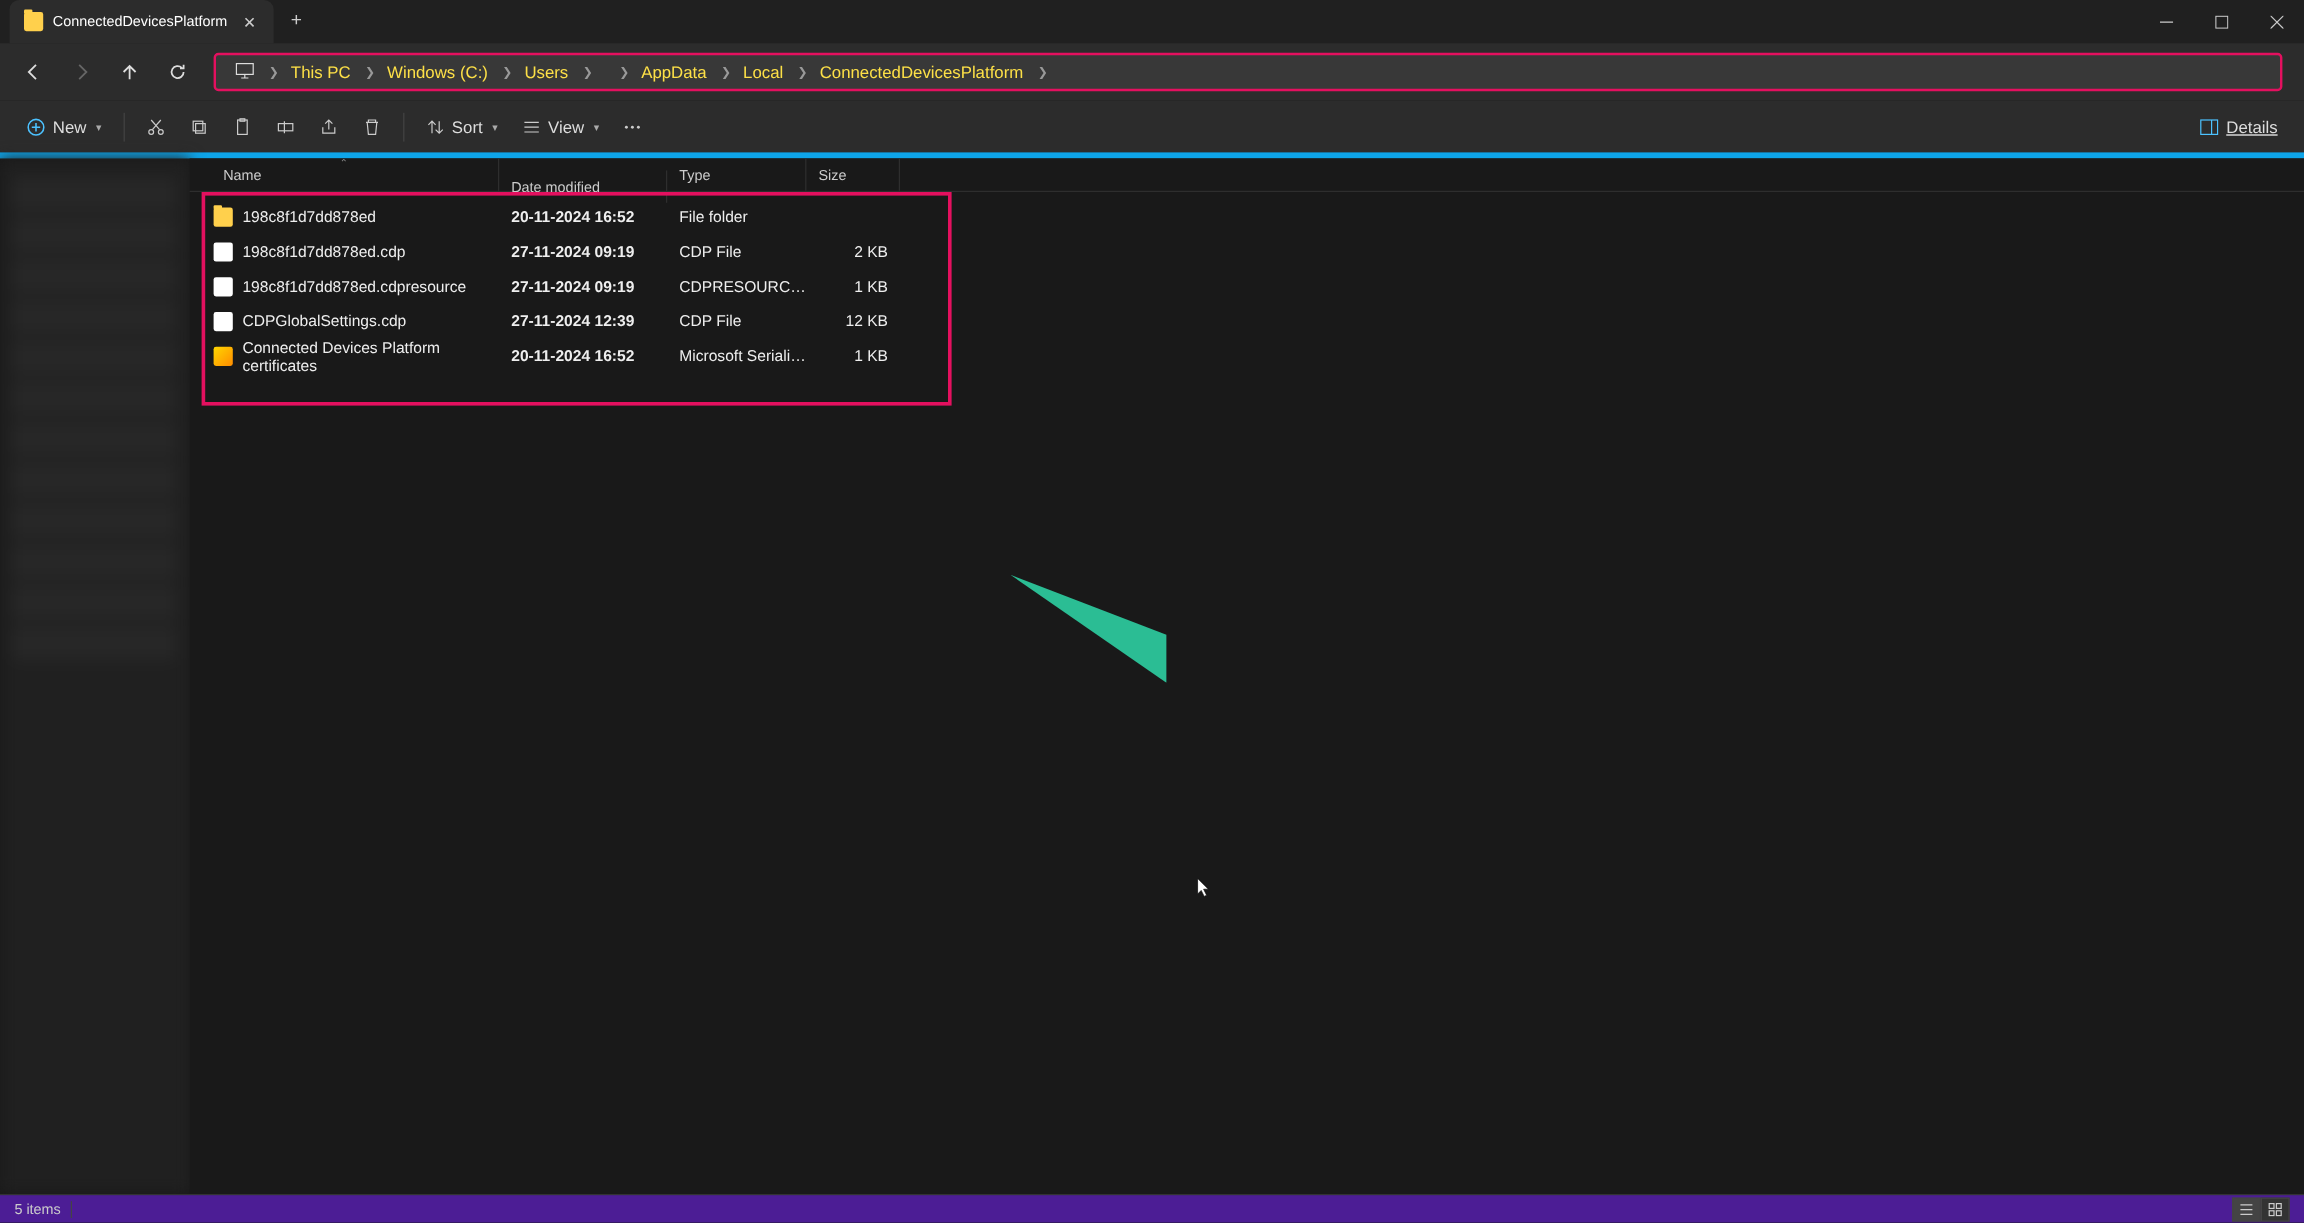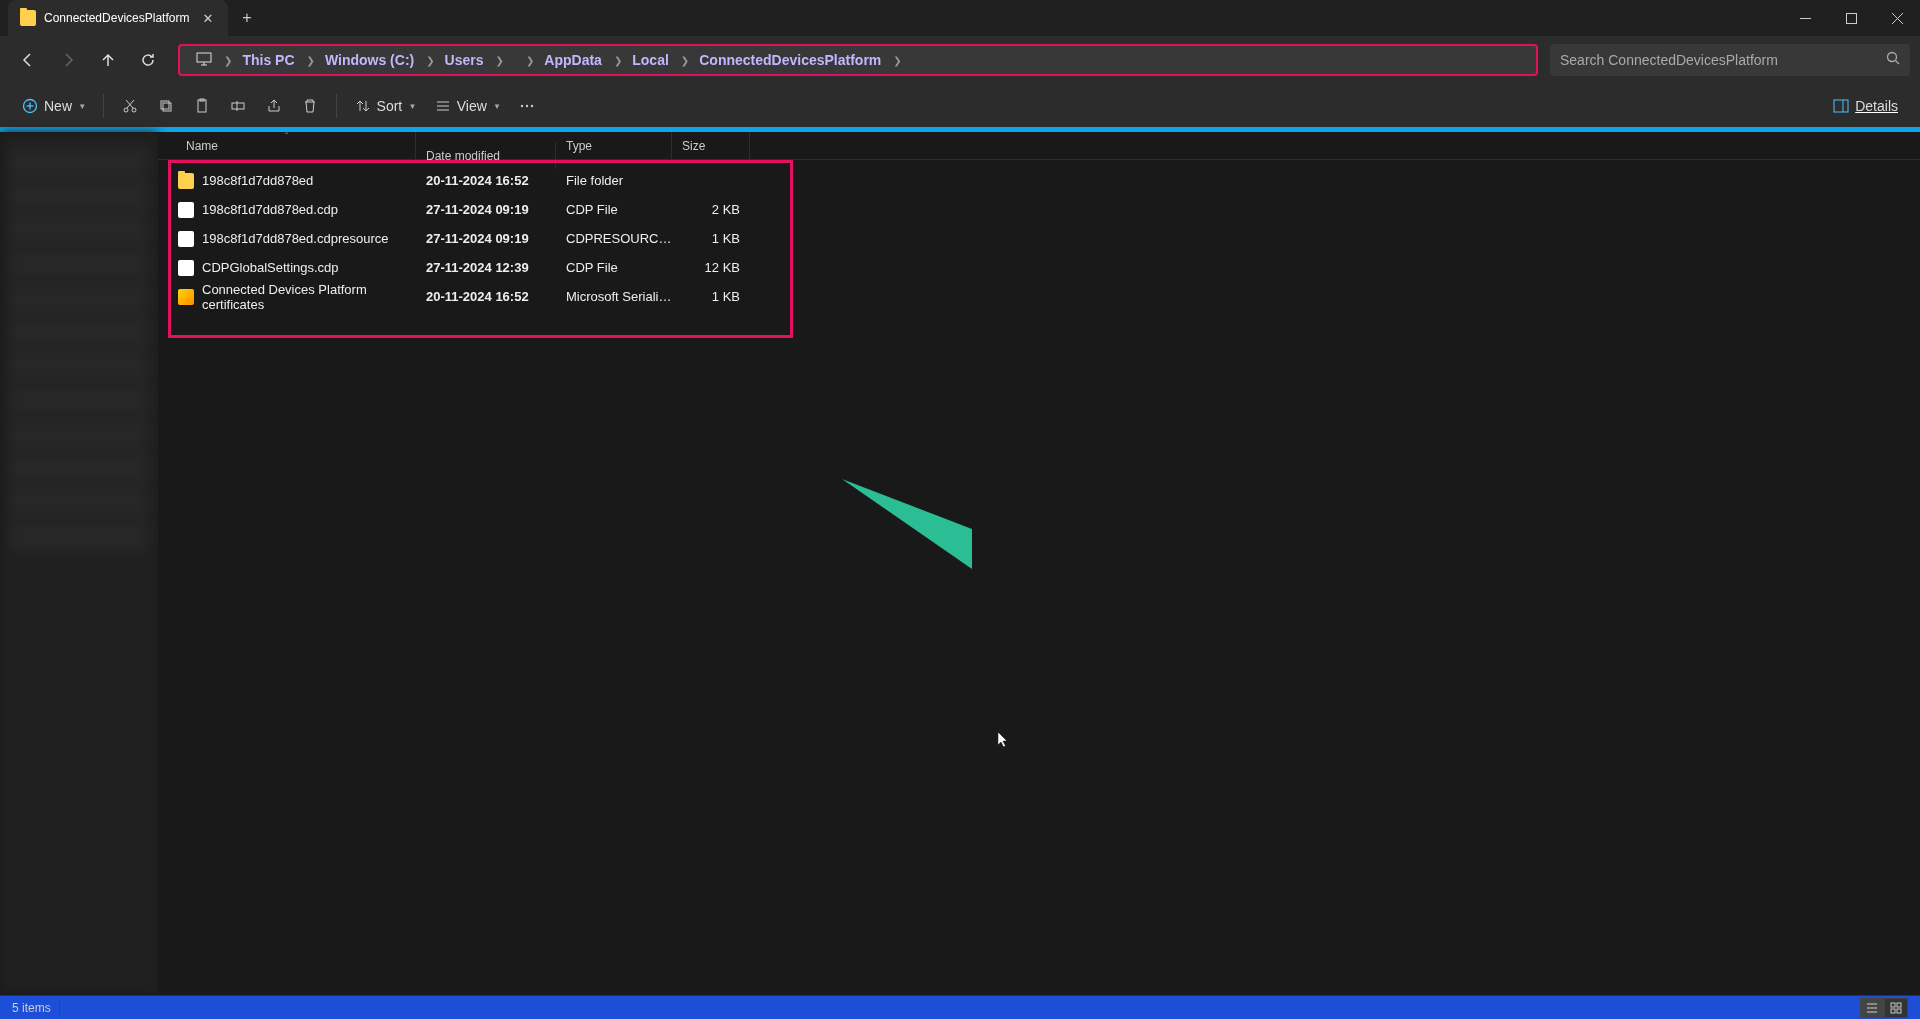--- a/index.html
+++ b/index.html
@@ -15,21 +15,21 @@
 .new-tab { color:#ccc; font-size:16px; padding:0 14px; cursor:pointer; }
 .window-controls { margin-left:auto; display:flex; }
 .window-btn { width:46px; height:36px; display:flex; align-items:center; justify-content:center; color:#ccc; cursor:pointer; }
 
 
 .navbar { height: 48px; background: #2c2c2c; display:flex; align-items:center; padding: 0 10px; gap:4px; }
 .nav-btn { width:36px; height:36px; display:flex; align-items:center; justify-content:center; color:#ccc; cursor:pointer; border-radius:4px; }
 .nav-btn.disabled { color:#666; }
 .breadcrumb-wrap { flex:1; display:flex; align-items:center; height:32px; background:#383838; border-radius:4px; margin:0 8px; padding:0 8px; border:2px solid #e4105f; }
 .bc-seg { display:flex; align-items:center; gap:2px; }
-.bc-item { padding:4px 8px; font-size:14px; color:#c4b5fd; cursor:pointer; border-radius:3px;font-weight:bold; }
+.bc-item { padding:4px 8px; font-size:14px; color:#fde047; cursor:pointer; border-radius:3px; }
 .bc-chev { color:#999; font-size:10px; padding:0 2px; }
 .bc-redact { width:44px; height:18px; background:#666; }
 .search-box { width:360px; height:32px; background:#383838; border-radius:4px; display:flex; align-items:center; padding:0 10px; gap:8px; }
 .search-box input { flex:1; background:transparent; border:none; outline:none; color:#fff; font-size:14px; }
 .search-box input::placeholder { color:#aaa; }
 .search-icon { color:#aaa; }
 
 
 .toolbar { height:48px; background:#2c2c2c; border-bottom:5px solid #0ea5e9; display:flex; align-items:center; padding:0 14px; gap:4px; }
 .tool-btn { height:34px; display:flex; align-items:center; gap:6px; padding:0 8px; color:#ddd; cursor:pointer; border-radius:4px; font-size:14px; }
@@ -69,21 +69,21 @@
 .ico-cert { background: linear-gradient(135deg,#ffd700 0%,#ff8c00 100%); border-radius:2px; }
 
 
 .callout { position:absolute; left:800px; top:397px; width:393px; height:206px; background:#2bbd94; z-index:10; }
 .callout-text { padding:78px 30px 0 30px; font-size:22px; color:#fff; text-align:center; line-height:1.35; }
 
 
 .cursor { position:absolute; left:840px; top:600px; z-index:20; }
 
 
-.statusbar { position:absolute; bottom:0; left:0; right:0; height:24px; background:#1d4ed8; border-top:1px solid #333; display:flex; align-items:center; padding:0 12px; font-size:12px; color:#ccc; }
+.statusbar { position:absolute; bottom:0; left:0; right:0; height:24px; background:#4c1d95; border-top:1px solid #333; display:flex; align-items:center; padding:0 12px; font-size:12px; color:#ccc; }
 .status-sep { width:1px; height:14px; background:#444; margin:0 8px; }
 .view-toggles { margin-left:auto; display:flex; gap:0; }
 .vt-btn { width:24px; height:20px; display:flex; align-items:center; justify-content:center; background:#333; cursor:pointer; border:1px solid #444; }
 .vt-btn.active { background:#444; }
 </style>
 </head>
 <body>
 
 <div class="titlebar">
   <div class="tab">
@@ -166,29 +166,20 @@
     <div class="bc-seg">
         <span class="bc-item">Local</span>
         <span class="bc-chev">❯</span>
       </div>
     <div class="bc-seg">
         <span class="bc-item">ConnectedDevicesPlatform</span>
         <span class="bc-chev">❯</span>
       </div>
   </div>
 
-  <div class="search-box">
-    <input type="text" placeholder="Search ConnectedDevicesPlatform" style="">
-    <span class="search-icon">
-      <svg width="14" height="14" viewBox="0 0 14 14">
-          <circle cx="6" cy="6" r="4.5" stroke="#aaa" fill="none" stroke-width="1.3"></circle>
-          <line x1="9.5" y1="9.5" x2="13" y2="13" stroke="#aaa" stroke-width="1.3"></line>
-        </svg>
-    </span>
-  </div>
 </div>
 
 <div class="toolbar">
   <div class="tool-btn">
     <svg viewBox="0 0 16 16">
         <circle cx="8" cy="8" r="6.5" stroke="#4cc2ff" fill="none" stroke-width="1.3"></circle>
         <line x1="8" y1="4.5" x2="8" y2="11.5" stroke="#4cc2ff" stroke-width="1.3"></line>
         <line x1="4.5" y1="8" x2="11.5" y2="8" stroke="#4cc2ff" stroke-width="1.3"></line>
       </svg>
     <span>New</span>

